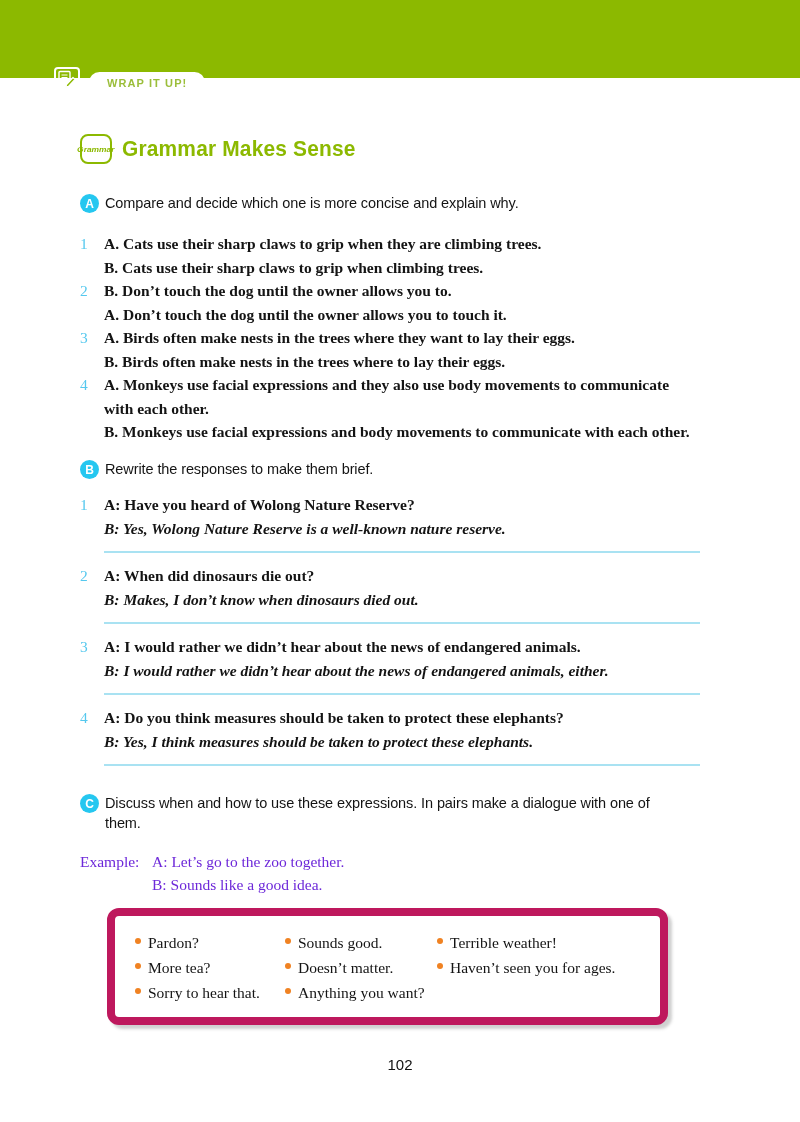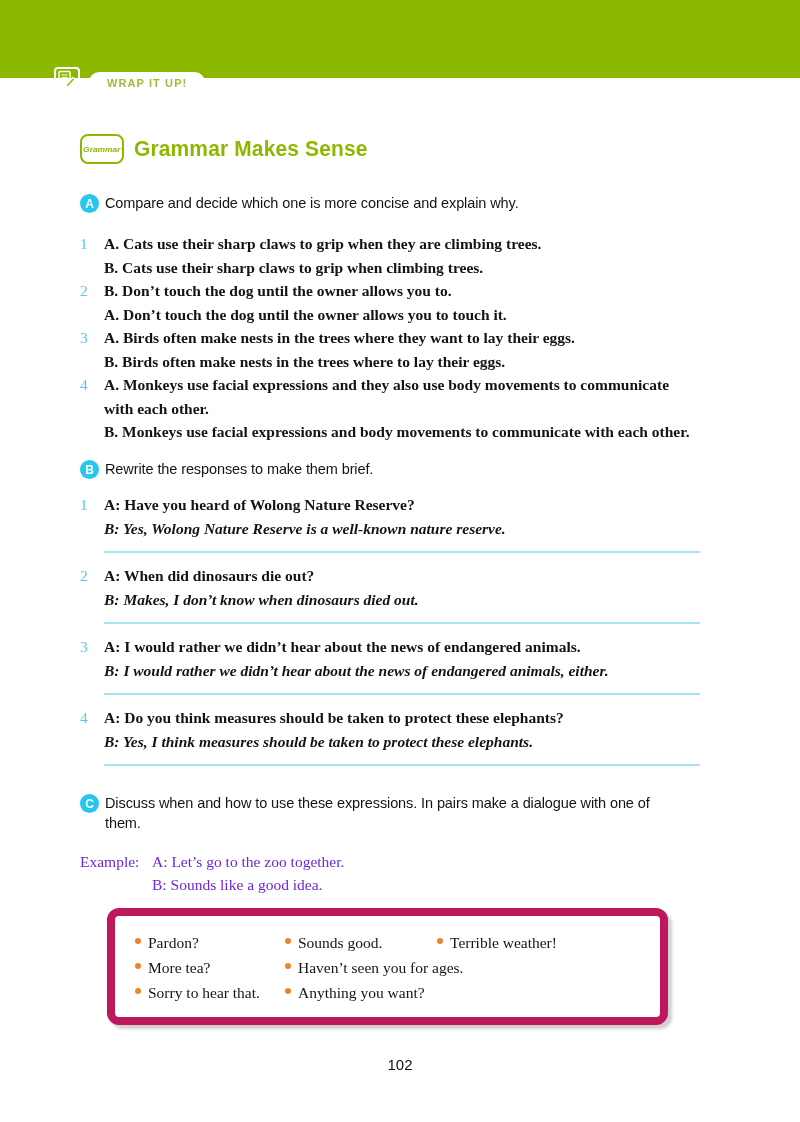--- a/index.html
+++ b/index.html
@@ -70,21 +70,21 @@
   
   .sec-title-row {
     position: absolute;
     left: 80px;
     top: 56px;
     display: flex;
     align-items: center;
     gap: 10px;
   }
   .grammar-badge {
-    width: 44px;
+    width: 32px;
     height: 30px;
     border: 2.5px solid #8CB900;
     border-radius: 8px;
     box-sizing: border-box;
     display: flex;
     align-items: center;
     justify-content: center;
     background: #ffffff;
     flex: 0 0 auto;
   }
@@ -391,20 +391,24 @@
     <div class="exp-cell c3">
       <span class="bullet"></span>
       <span>Terrible weather!</span>
     </div>
   </div>
   <div class="exp-row">
     <div class="exp-cell c1">
       <span class="bullet"></span>
       <span>More tea?</span>
     </div>
+    <div class="exp-cell c2">
+      <span class="bullet"></span>
+      <span>Doesn’t matter.</span>
+    </div>
     <div class="exp-cell c3">
       <span class="bullet"></span>
       <span>Haven’t seen you for ages.</span>
     </div>
   </div>
   <div class="exp-row">
     <div class="exp-cell c1">
       <span class="bullet"></span>
       <span>Sorry to hear that.</span>
     </div>

